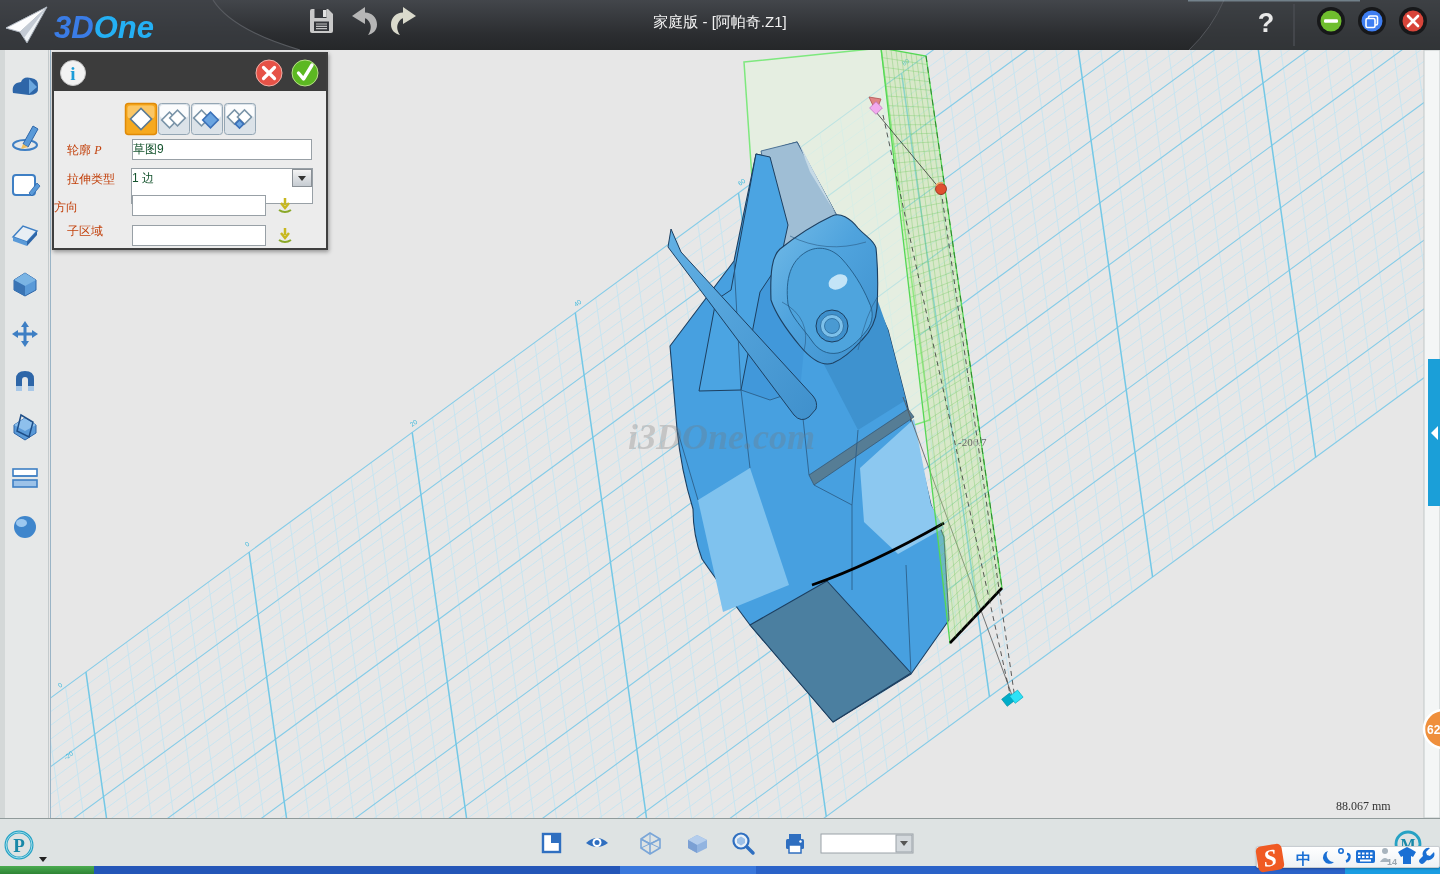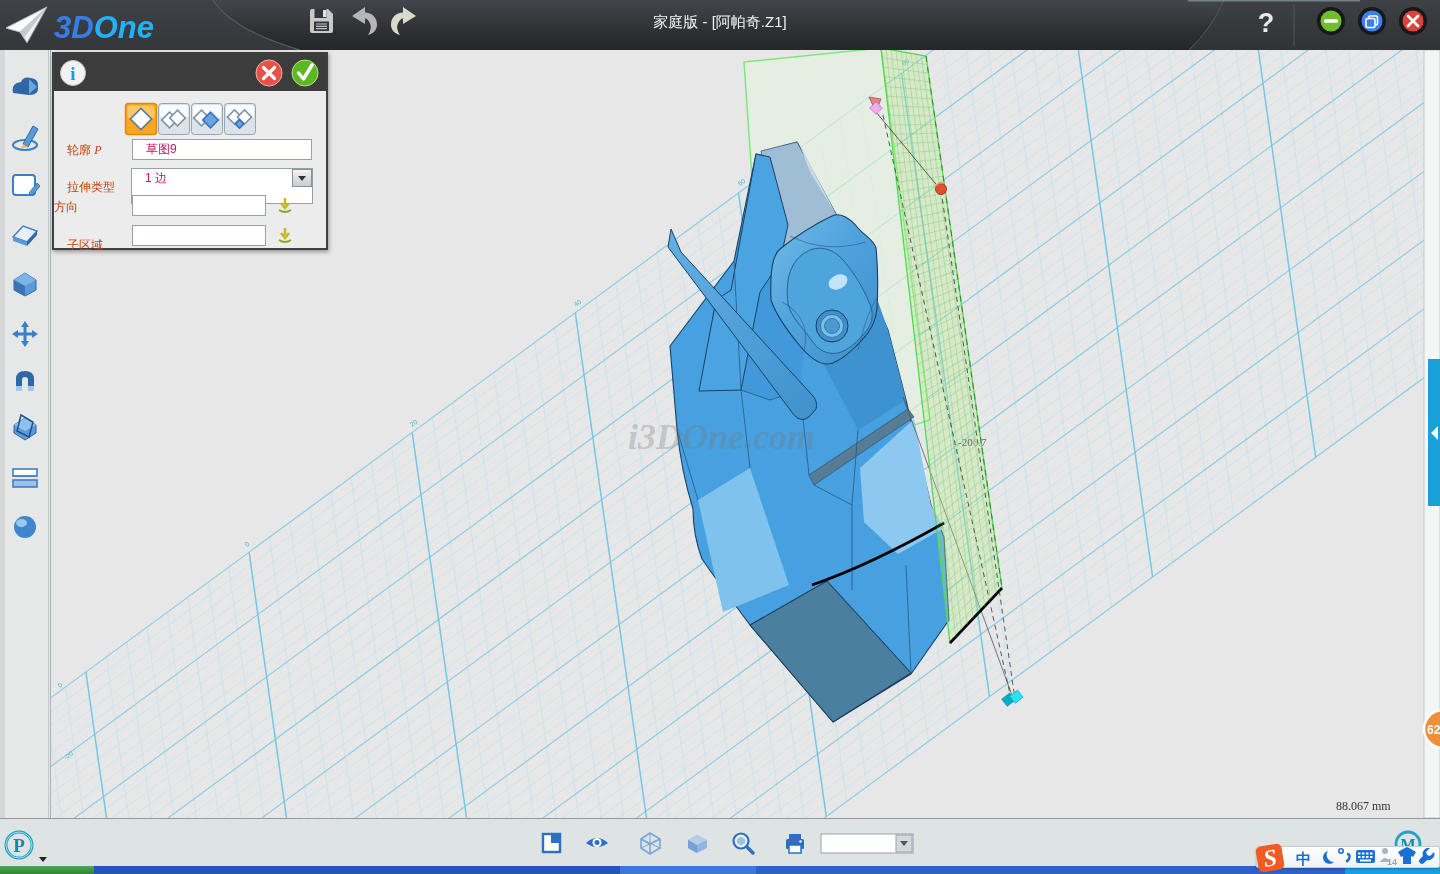--- a/index.html
+++ b/index.html
@@ -3,21 +3,21 @@
 *{margin:0;padding:0;box-sizing:border-box}
 body{width:1440px;height:874px;overflow:hidden;position:relative;font-family:"Liberation Sans",sans-serif;background:#e7e7e7}
 #titlebar{position:absolute;left:0;top:0;width:1440px;height:50px;background:linear-gradient(#43464b,#2b2d30 70%,#252729);overflow:hidden}
 #lefttb{position:absolute;left:0;top:50px;width:49px;height:768px;background:#e6e8e8;border-right:1px solid #c4cacc}
 #cvedge{position:absolute;left:50px;top:50px;width:1px;height:768px;background:#9ab4c6}
 #dialog{position:absolute;left:52px;top:52px;width:276px;height:198px;background:#ececec;border:2px solid #3f3f3f;box-shadow:1px 2px 4px rgba(0,0,0,0.35)}
 #dlghead{position:absolute;left:0;top:0;width:100%;height:37px;background:#3c3c3c}
 #bottombar{position:absolute;left:0;top:818px;width:1440px;height:48px;background:#dee3e3;border-top:1px solid #909a9a}
 #taskbar{position:absolute;left:0;top:866px;width:1440px;height:8px;background:#2a62c8}
 .lbl{position:absolute;font-size:12px;color:#c2410c}
-.inp{position:absolute;background:#fff;border:1px solid #98a0a6;font-size:12px;color:#be185d;padding:2px 13px;line-height:14px}
+.inp{position:absolute;background:#fff;border:1px solid #98a0a6;font-size:12px;color:#14532d;padding:2px 0;line-height:14px}
 </style></head><body>
 <svg width="1440" height="874" viewBox="0 0 1440 874" style="position:absolute;left:0;top:0">
 <defs>
 <clipPath id="cv">
         <rect x="51" y="50" width="1373" height="768"></rect>
       </clipPath>
 <linearGradient id="turret" x1="0" y1="0" x2="1" y2="1">
 <stop offset="0" stop-color="#74bce8"></stop>
         <stop offset="0.45" stop-color="#4fa3dd"></stop>
         <stop offset="1" stop-color="#3d8fcc"></stop>
@@ -195,27 +195,27 @@
       <rect x="110.0" y="60.5" width="11" height="11" transform="rotate(45 115.5 66.0)" fill="#fff" stroke="#7a94a8" stroke-width="1.6"></rect>
       <rect x="118.0" y="58.5" width="11" height="11" transform="rotate(45 123.5 64.0)" fill="#fff" stroke="#7a94a8" stroke-width="1.6"></rect>
       <rect x="142.0" y="58.5" width="11" height="11" transform="rotate(45 147.5 64.0)" fill="#fff" stroke="#7a94a8" stroke-width="1.6"></rect>
       <rect x="151.0" y="60.5" width="11" height="11" transform="rotate(45 156.5 66.0)" fill="#6aa4e0" stroke="#3a70b8" stroke-width="1.6"></rect>
       <rect x="175.5" y="58.0" width="10" height="10" transform="rotate(45 180.5 63.0)" fill="#fff" stroke="#7a94a8" stroke-width="1.6"></rect>
       <rect x="185.5" y="58.0" width="10" height="10" transform="rotate(45 190.5 63.0)" fill="#fff" stroke="#7a94a8" stroke-width="1.6"></rect>
       <rect x="182.5" y="67.0" width="6" height="6" transform="rotate(45 185.5 70.0)" fill="#6aa4e0" stroke="#3a70b8" stroke-width="1.6"></rect>
 </svg>
 <div class="lbl" style="left:13px;top:88px">轮廓  <i style="font-family:'Liberation Serif',serif">P</i></div>
 <div class="inp" style="left:78px;top:85px;width:180px;height:21px">草图9</div>
-<div class="lbl" style="left:13px;top:125px">拉伸类型</div>
+<div class="lbl" style="left:13px;top:117px">拉伸类型</div>
 <div class="inp" style="left:77px;top:114px;width:182px;height:36px;padding-right:22px">1 边</div>
 <div style="position:absolute;left:238px;top:115px;width:20px;height:18px;background:linear-gradient(#f4f4f4,#c6ccd2);border:1px solid #8a9096"></div>
 <div style="position:absolute;left:244px;top:122px;width:0;height:0;border-left:4px solid transparent;border-right:4px solid transparent;border-top:5px solid #333"></div>
 <div class="lbl" style="left:0;top:145px">方向</div>
 <div class="inp" style="left:78px;top:141px;width:134px;height:21px"></div>
-<div class="lbl" style="left:13px;top:183px">子区域</div>
+<div class="lbl" style="left:13px;top:169px">子区域</div>
 <div class="inp" style="left:78px;top:171px;width:134px;height:21px"></div>
 <svg width="18" height="18" style="position:absolute;left:222px;top:143px">
 <path d="M9,1 L9,8 M5,6 L9,11 L13,6" stroke="#c8b820" stroke-width="2.5" fill="none"></path>
 <path d="M3,13 Q9,17 15,13" stroke="#8aa828" stroke-width="2" fill="none"></path>
     </svg>
     <svg width="18" height="18" style="position:absolute;left:222px;top:173px">
 <path d="M9,1 L9,8 M5,6 L9,11 L13,6" stroke="#c8b820" stroke-width="2.5" fill="none"></path>
 <path d="M3,13 Q9,17 15,13" stroke="#8aa828" stroke-width="2" fill="none"></path>
     </svg>
 </div>

